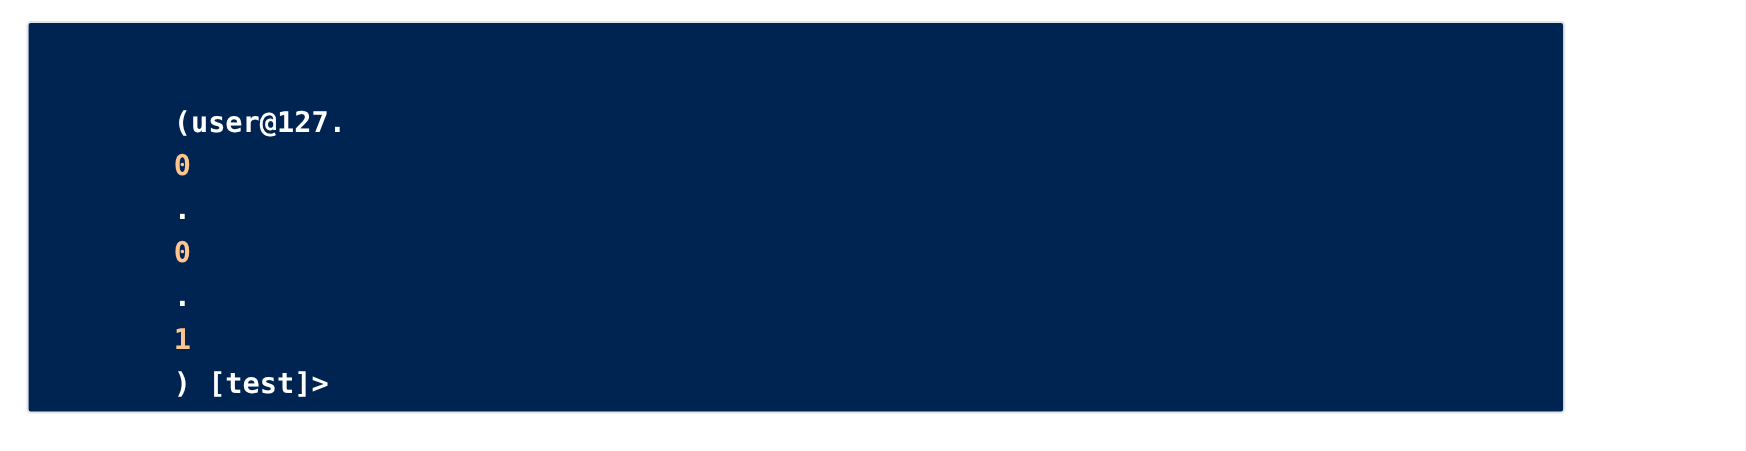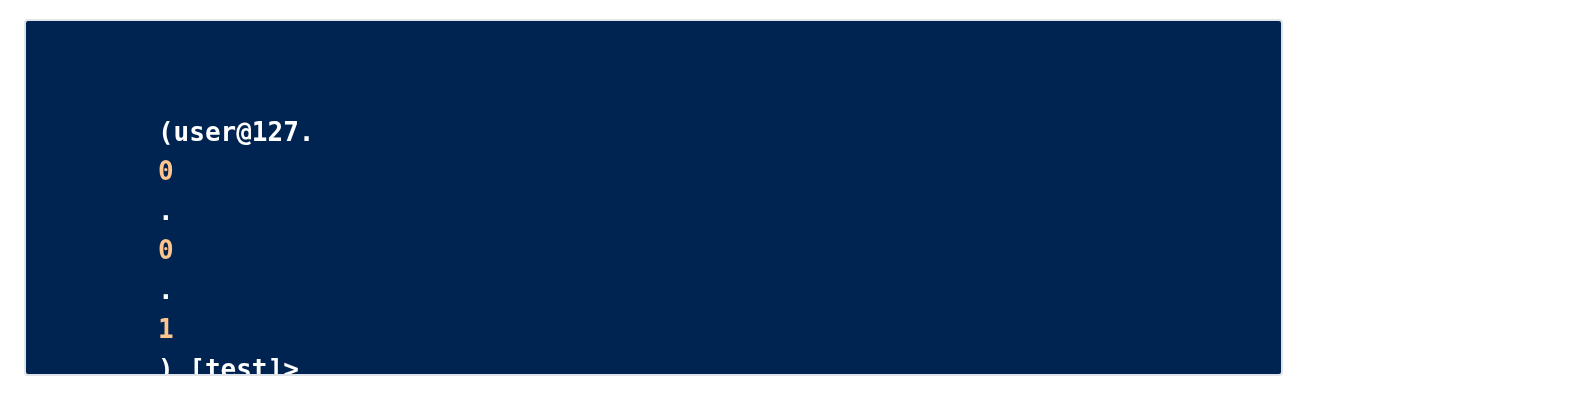--- a/index.html
+++ b/index.html
@@ -14,27 +14,27 @@
   .page {
     position: relative;
     width: 1587px;
     height: 410px;
     background: #ffffff;
   }
   .terminal {
     position: absolute;
     left: 24px;
     top: 19px;
-    width: 1259px;
+    width: 1399px;
     height: 357px;
     box-sizing: border-box;
     background: #002451;
     border: 2px solid #e1e4e8;
     border-radius: 4px;
-    padding: 52px 30px 0 38px;
+    padding: 32px 30px 0 38px;
     overflow: hidden;
   }
   .term-line {
     white-space: pre;
     font-size: 26px;
     font-weight: bold;
     line-height: 39.5px;
     color: #ffffff;
     letter-spacing: 0;
   }

